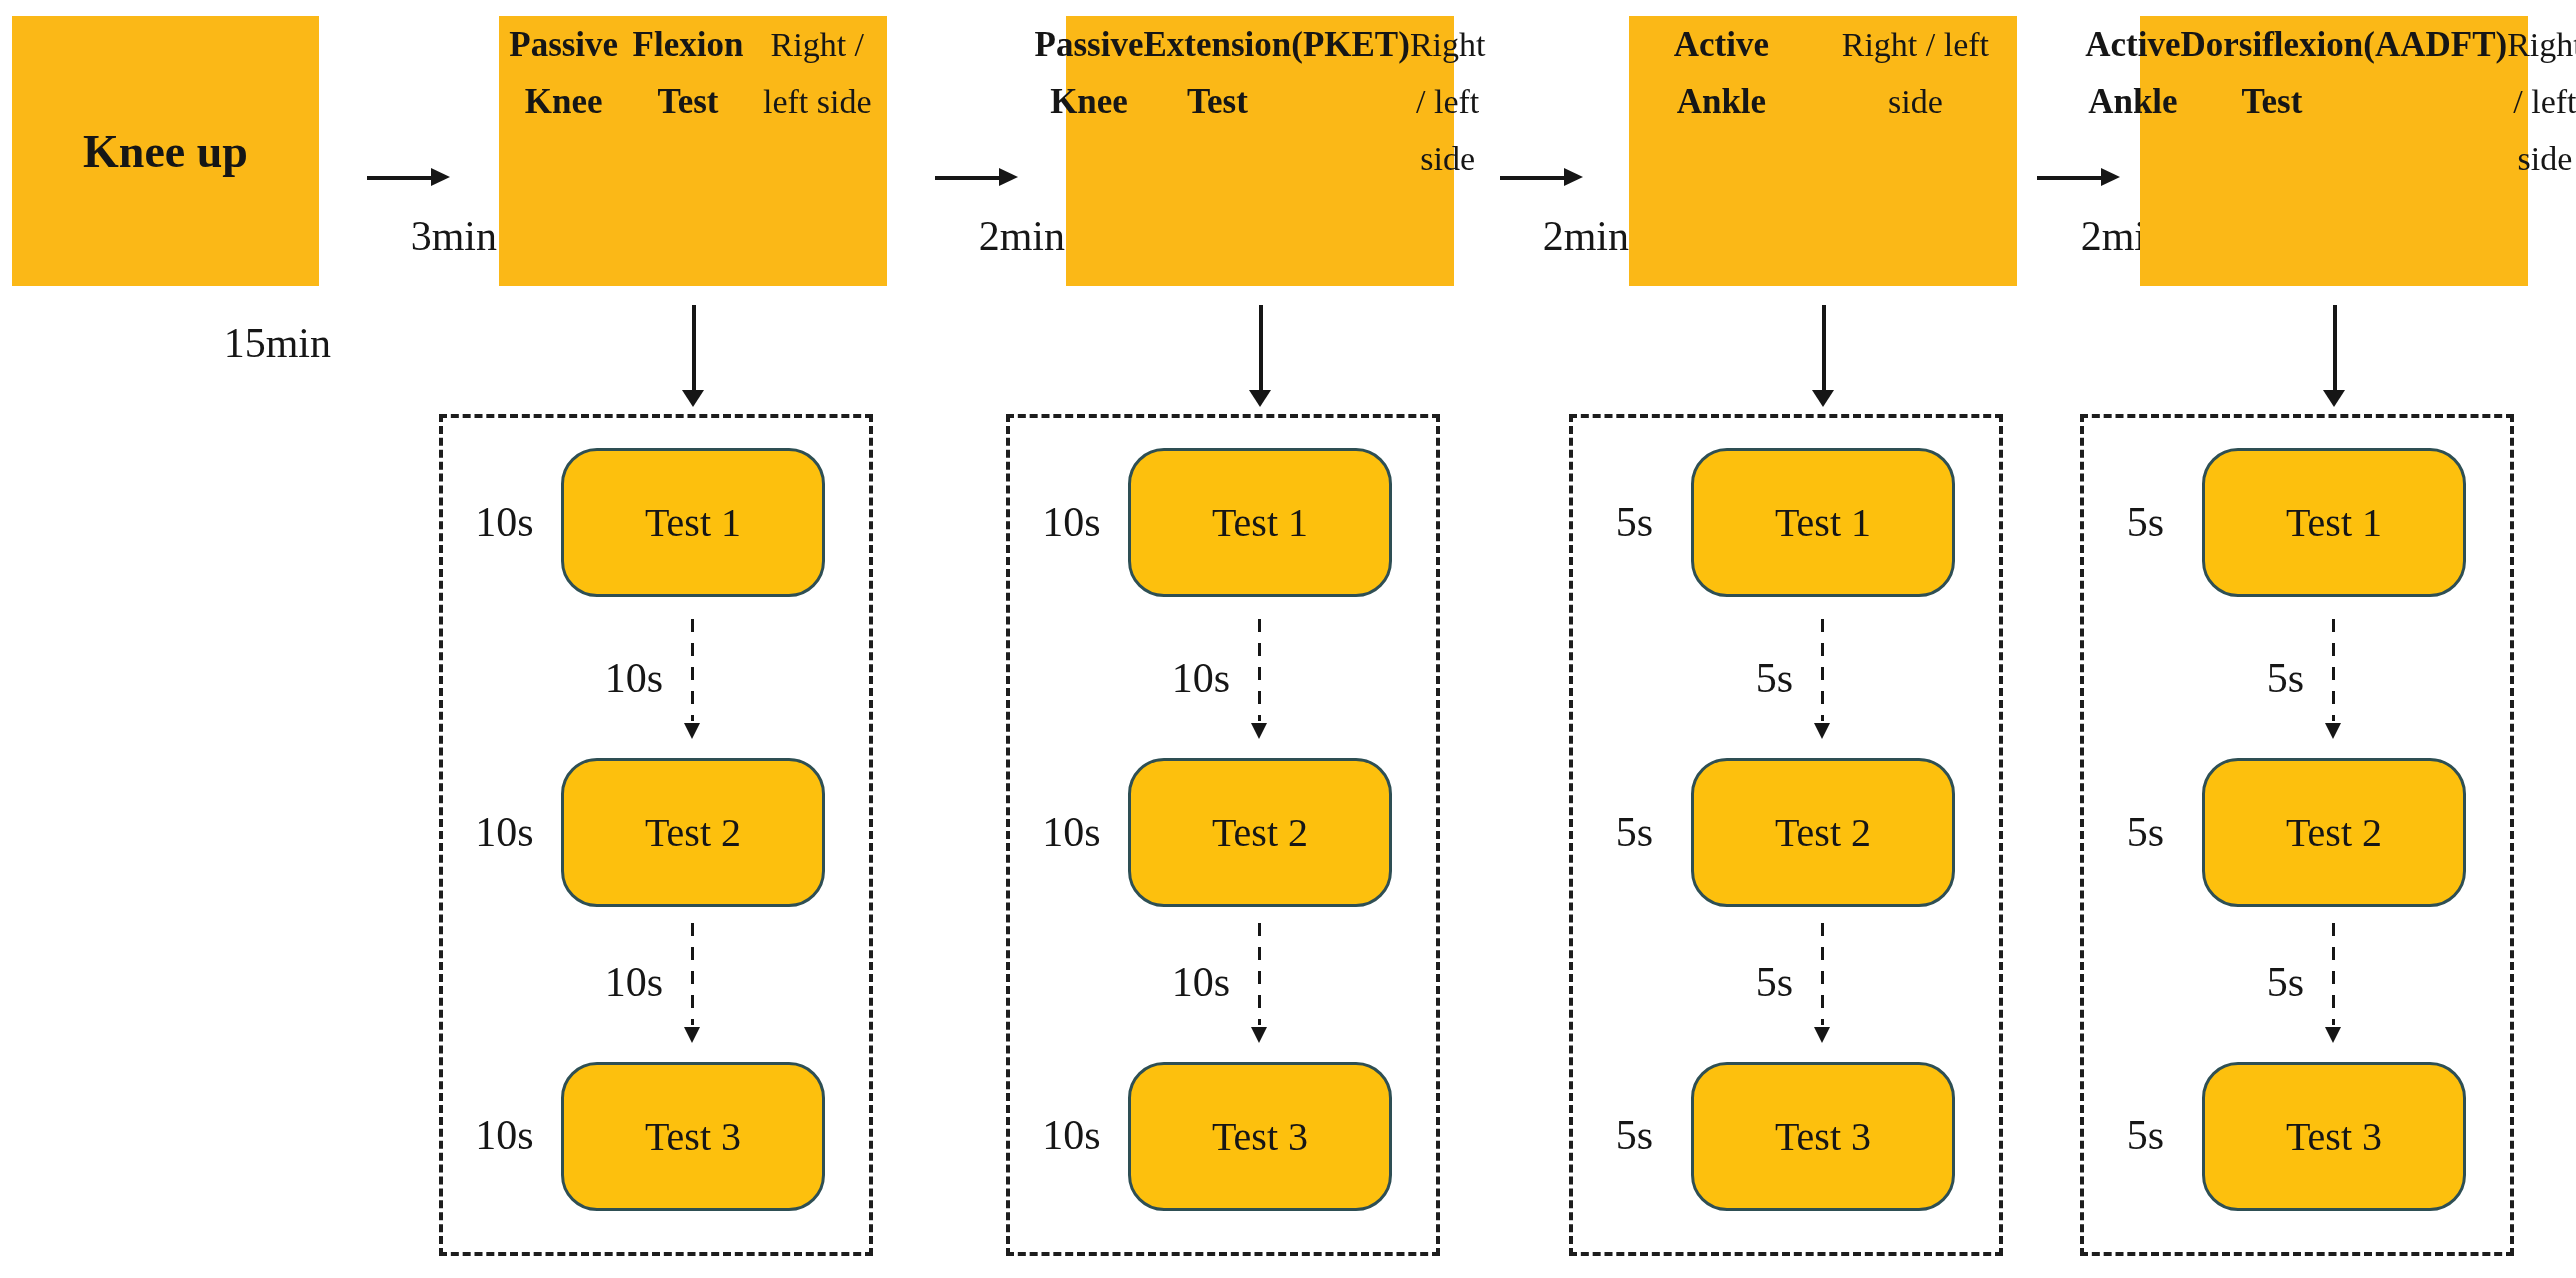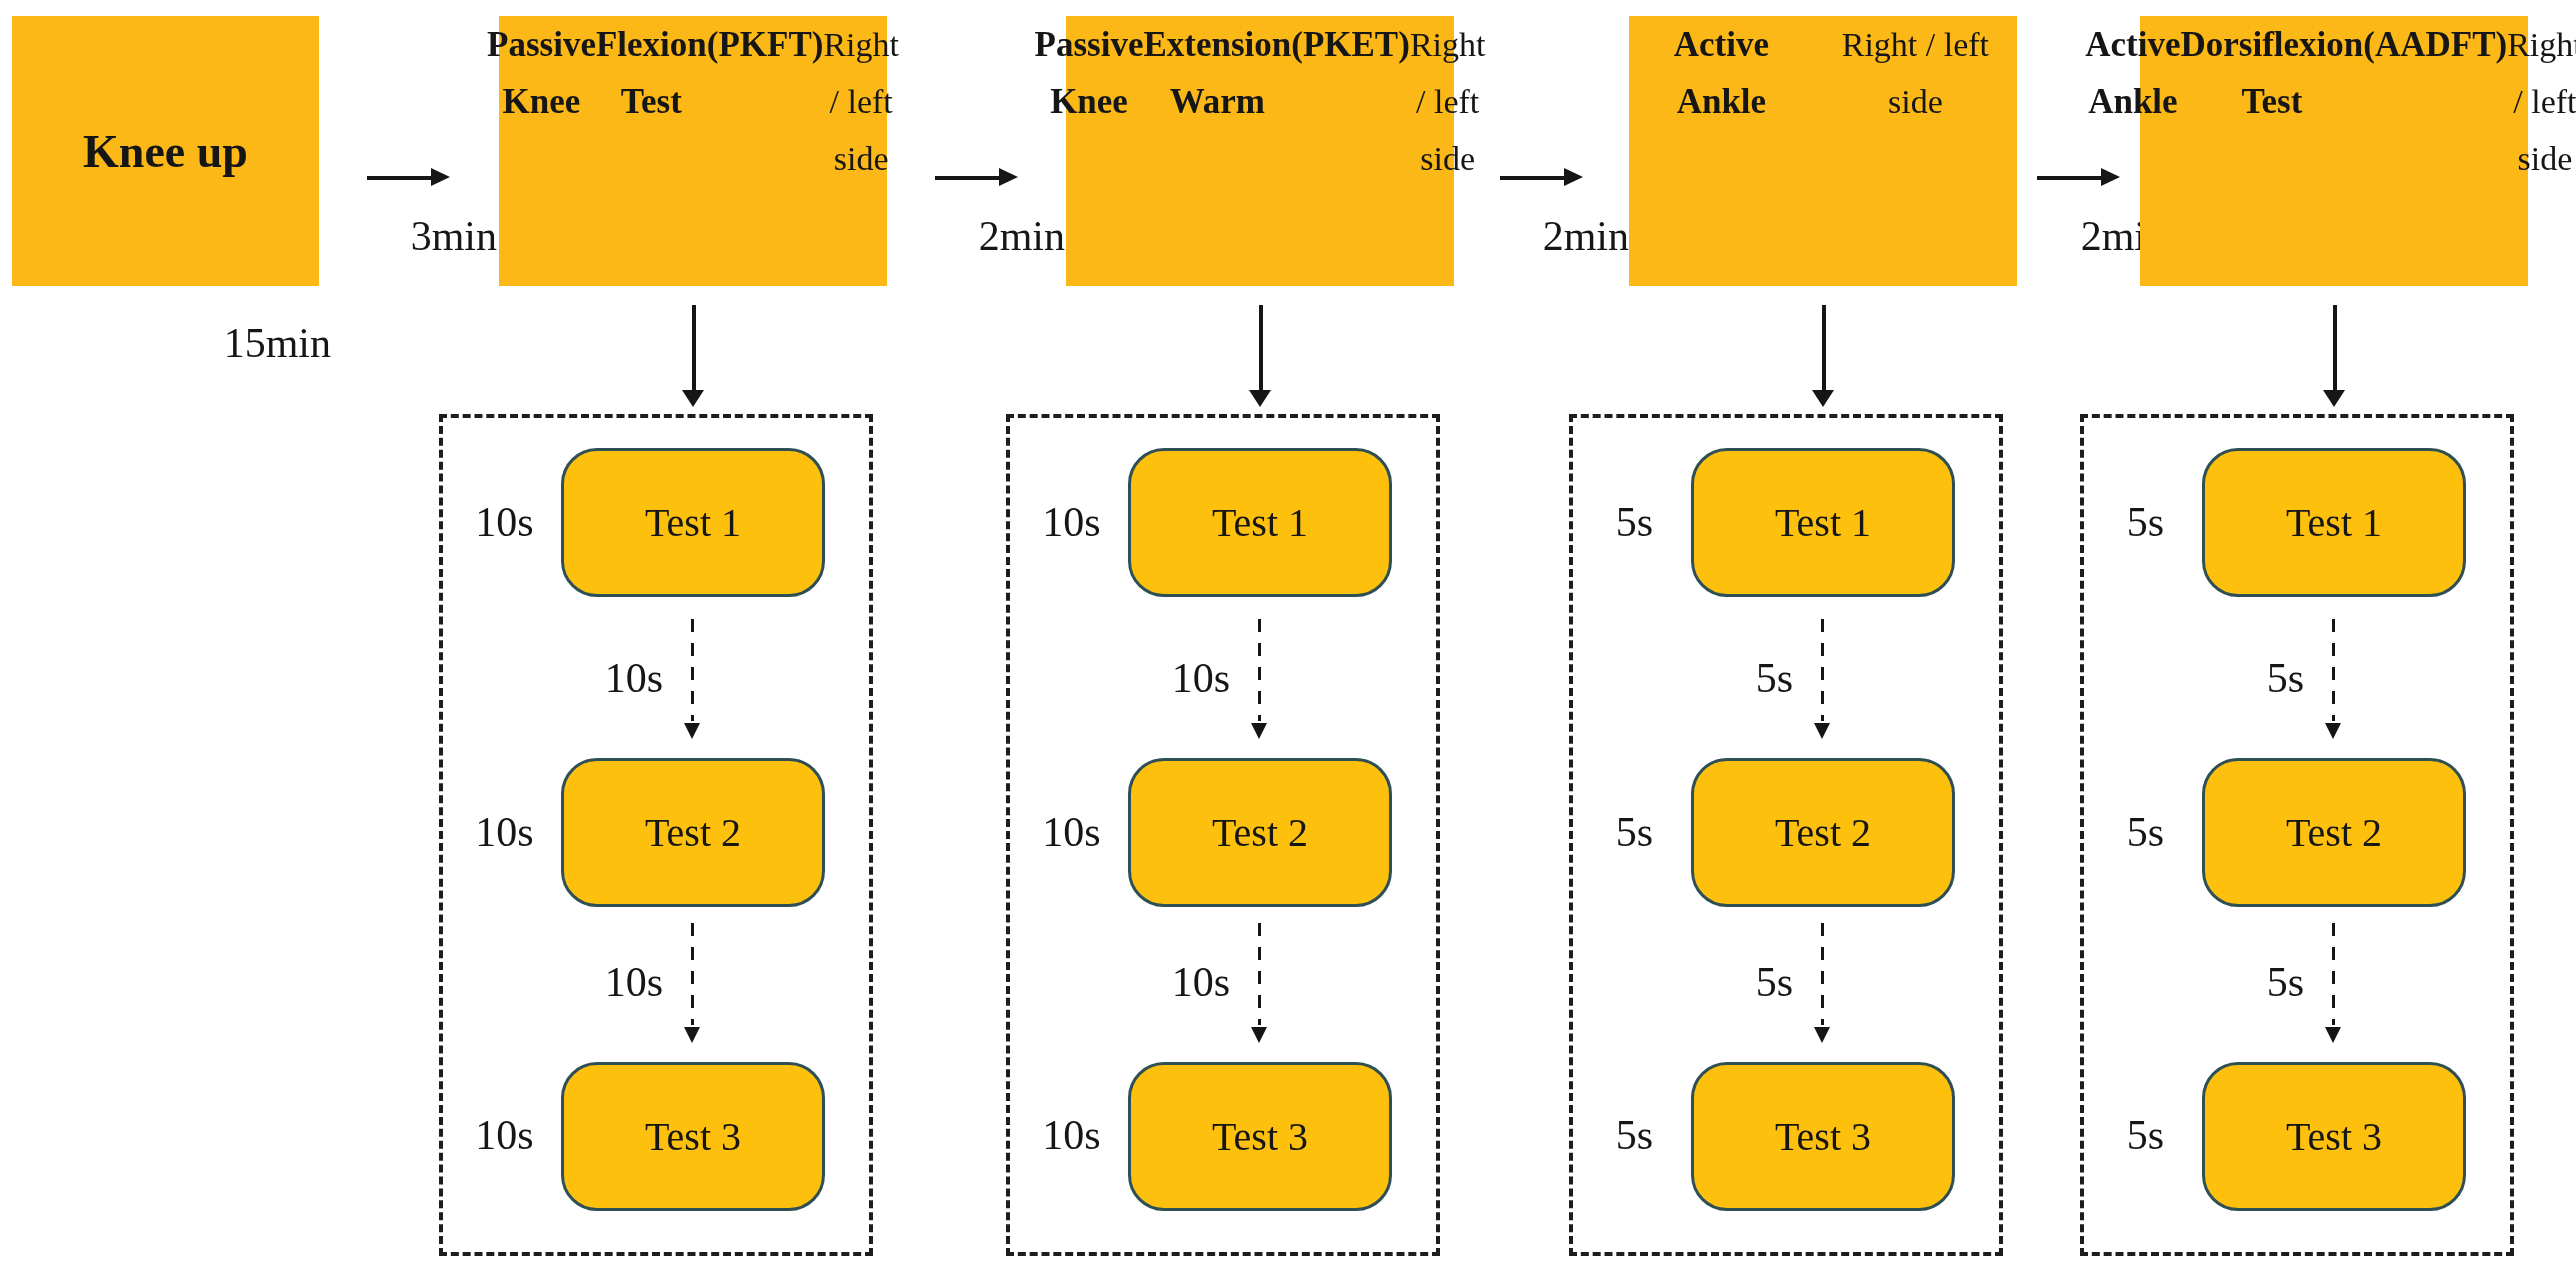--- a/index.html
+++ b/index.html
@@ -76,33 +76,32 @@
 
   <div class="h-arrow" style="left:367px;">
     <div class="shaft"></div>
     <div class="head"></div>
   </div>
   <div class="free-label conn-label" style="left:321px;">3min</div>
 
   <div class="stage" style="left:499px; width:388px;">
     <div class="tl">Passive Knee</div>
     <div class="tl">Flexion Test</div>
-    <div class="tl">(PKFT)</div>
     <div class="sides">Right / left side</div>
   </div>
 
   <div class="h-arrow" style="left:935px;">
     <div class="shaft"></div>
     <div class="head"></div>
   </div>
   <div class="free-label conn-label" style="left:889px;">2min</div>
 
   <div class="stage" style="left:1066px; width:388px;">
     <div class="tl">Passive Knee</div>
-    <div class="tl">Extension Warm</div>
+    <div class="tl">Extension Test</div>
     <div class="tl">(PKET)</div>
     <div class="sides">Right / left side</div>
   </div>
 
   <div class="h-arrow" style="left:1500px;">
     <div class="shaft"></div>
     <div class="head"></div>
   </div>
   <div class="free-label conn-label" style="left:1453px;">2min</div>
 

